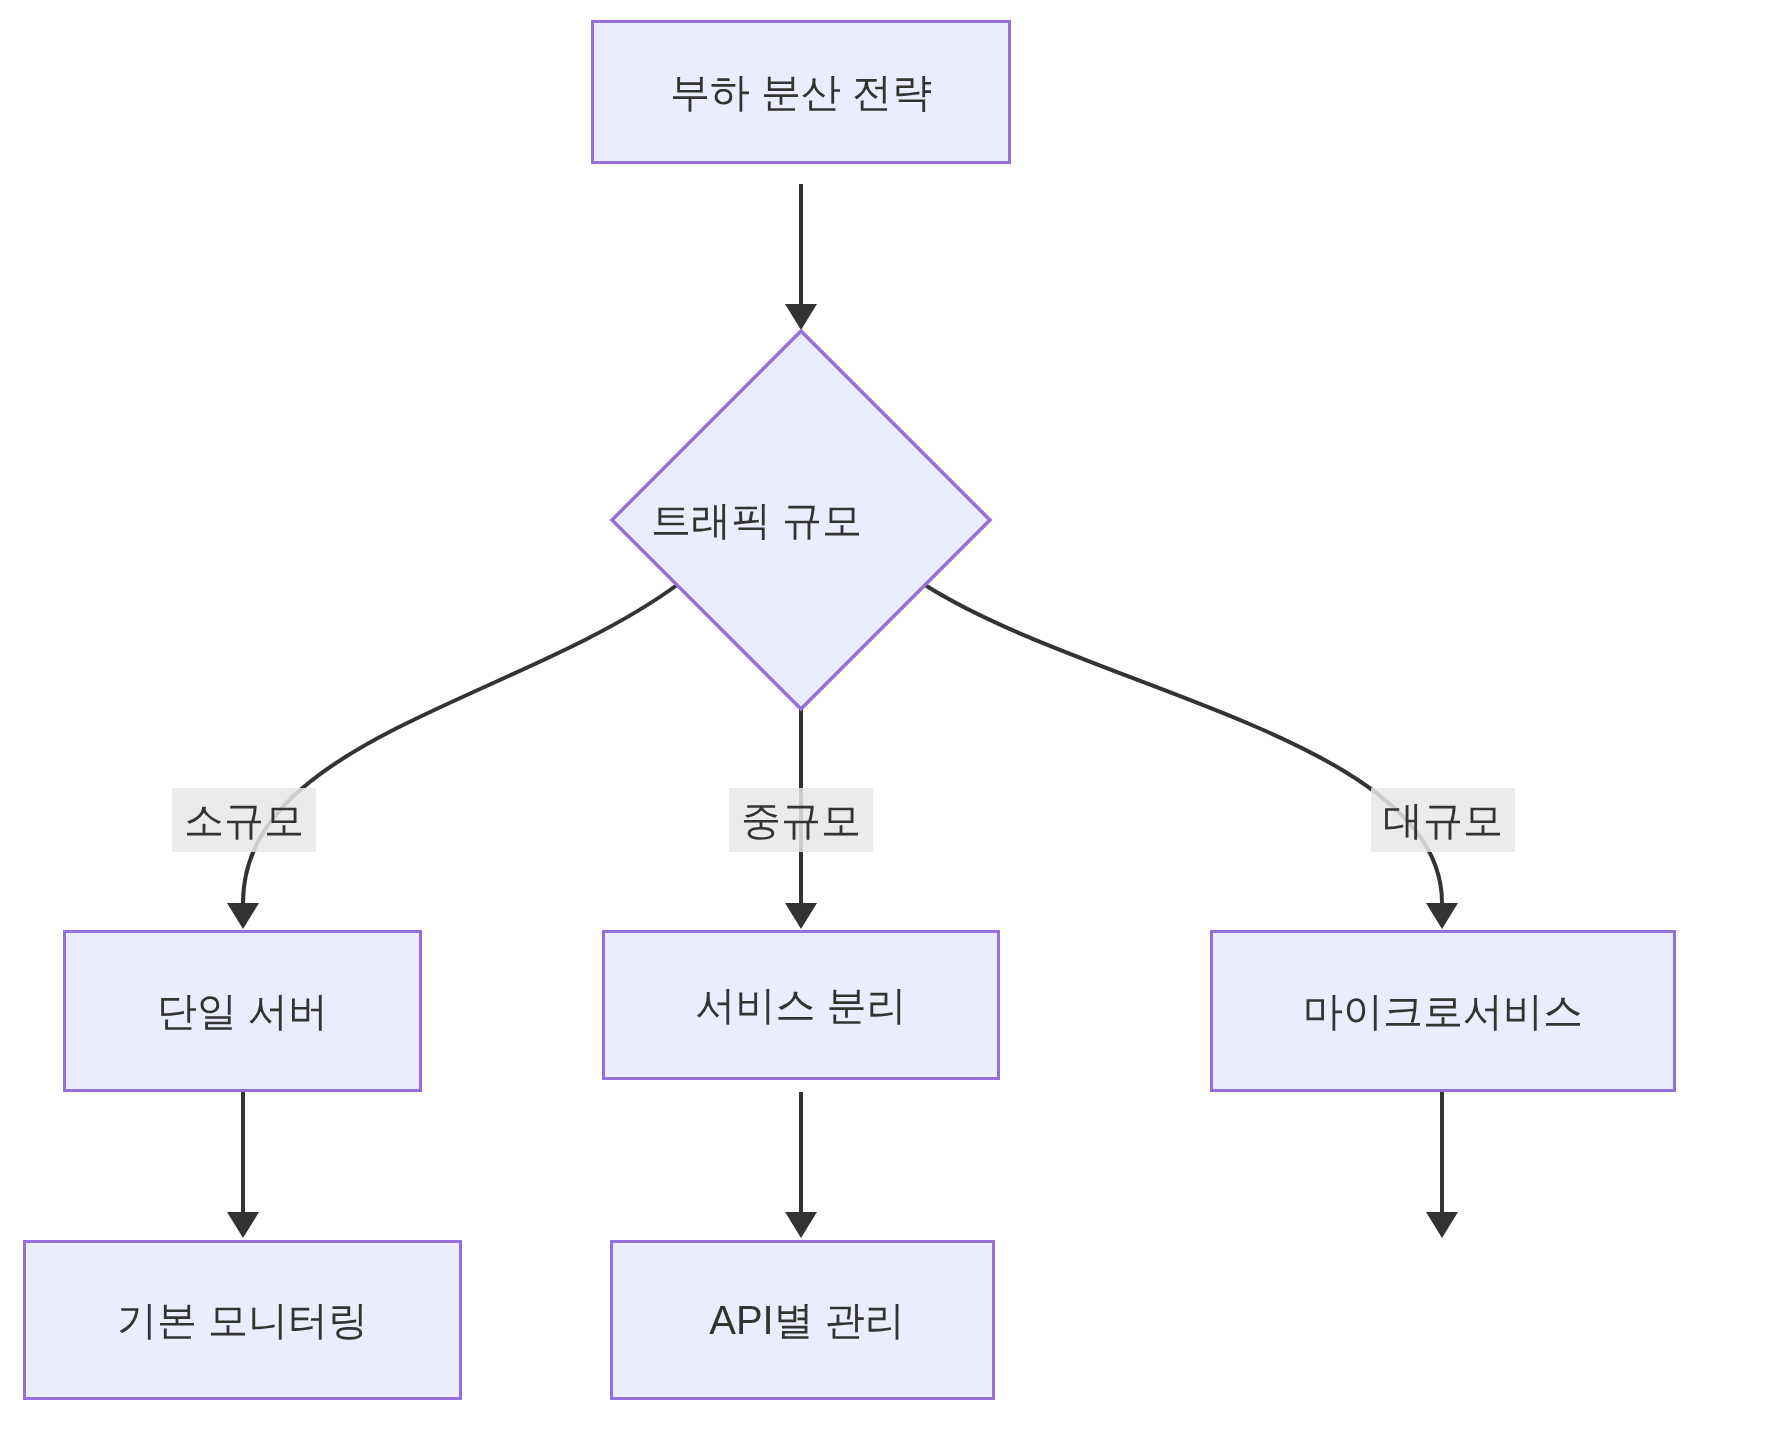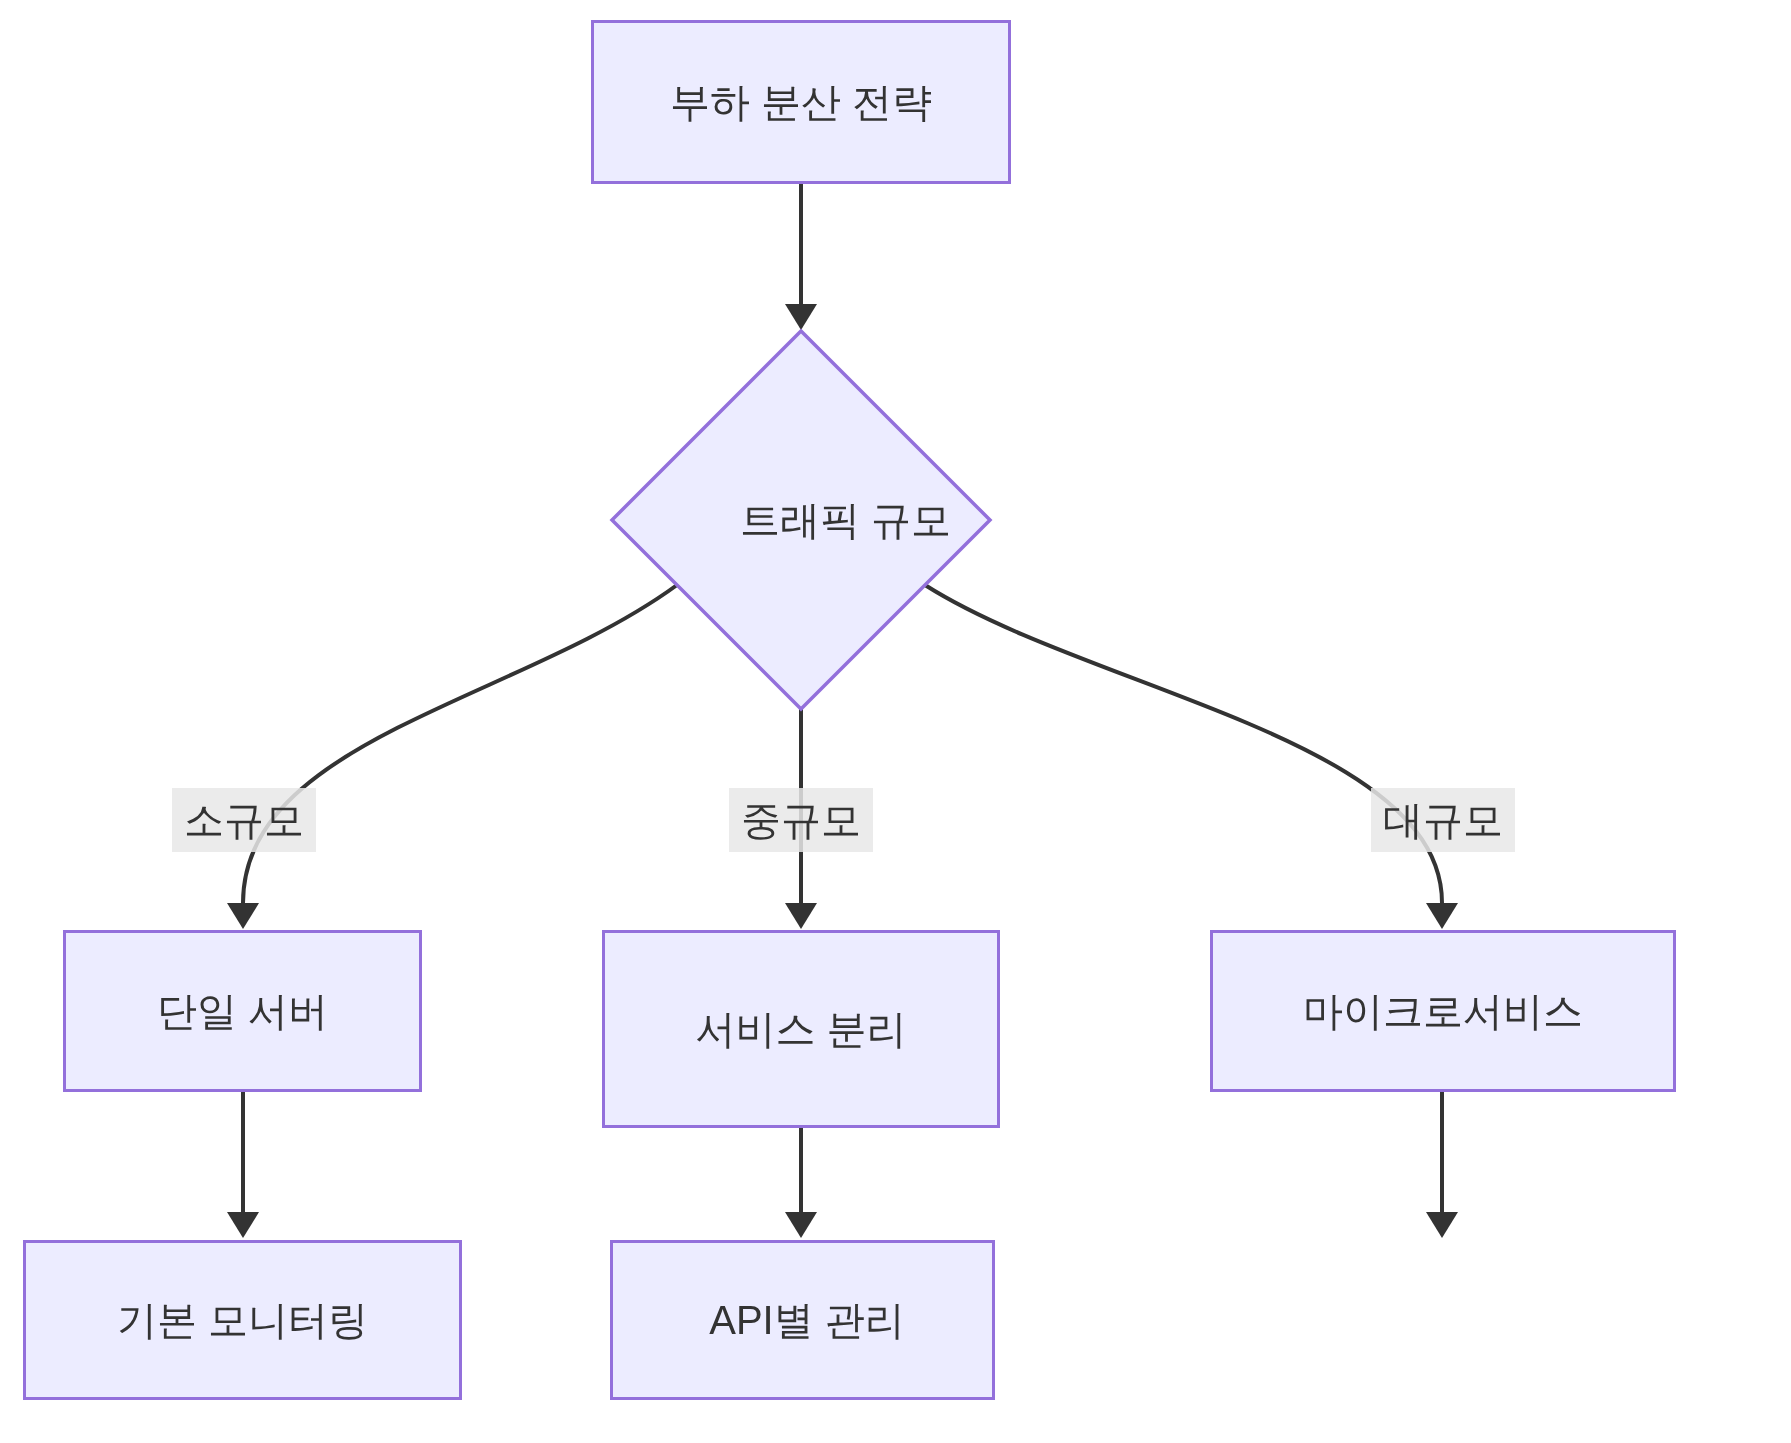--- a/index.html
+++ b/index.html
@@ -38,21 +38,21 @@
     justify-content: center;
     font-size: 40px;
     line-height: 1.3;
     white-space: nowrap;
     text-align: center;
   }
   .diamond-label {
     position: absolute;
     display: flex;
     align-items: center;
-    justify-content: flex-end;
+    justify-content: flex-start;
     font-size: 40px;
     white-space: nowrap;
   }
   .edge-label {
     position: absolute;
     transform: translate(-50%, -50%);
     background: rgba(232, 232, 232, 0.85);
     font-size: 40px;
     line-height: 1.5;
     padding: 2px 12px;
@@ -83,33 +83,33 @@
 
     <path class="edge-path" d="M 801 1092 L 801 1212"></path>
     <polygon class="arrowhead" points="801,1238 785,1212 817,1212"></polygon>
 
     <path class="edge-path" d="M 1442 1092 L 1442 1212"></path>
     <polygon class="arrowhead" points="1442,1238 1426,1212 1458,1212"></polygon>
 
     <polygon class="diamond-shape" points="801,331 990,520 801,709 612,520"></polygon>
   </svg>
 
-  <div class="node" style="left:591px; top:20px; width:420px; height:164px;">
+  <div class="node" style="left:591px; top:20px; width:420px; height:144px;">
     <span>부하 분산 전략</span>
   </div>
 
   <div class="diamond-label" style="left:651px; top:488px; width:300px; height:64px;">
     <span>트래픽 규모</span>
   </div>
 
   <div class="node" style="left:63px; top:930px; width:359px; height:162px;">
     <span>단일 서버</span>
   </div>
 
-  <div class="node" style="left:602px; top:930px; width:398px; height:198px;">
+  <div class="node" style="left:602px; top:930px; width:398px; height:150px;">
     <span>서비스 분리</span>
   </div>
 
   <div class="node" style="left:1210px; top:930px; width:466px; height:162px;">
     <span>마이크로서비스</span>
   </div>
 
   <div class="node" style="left:23px; top:1240px; width:439px; height:160px;">
     <span>기본 모니터링</span>
   </div>

